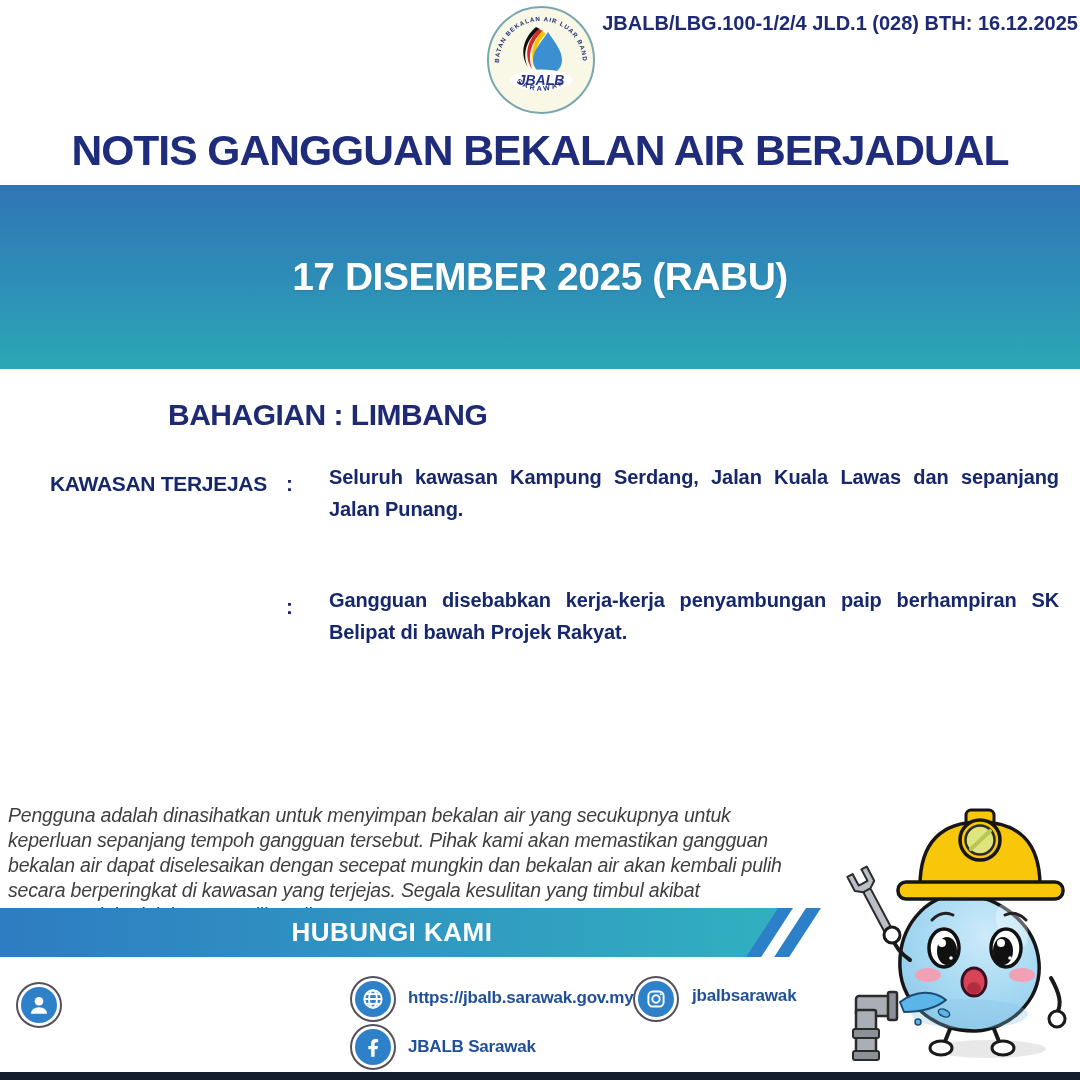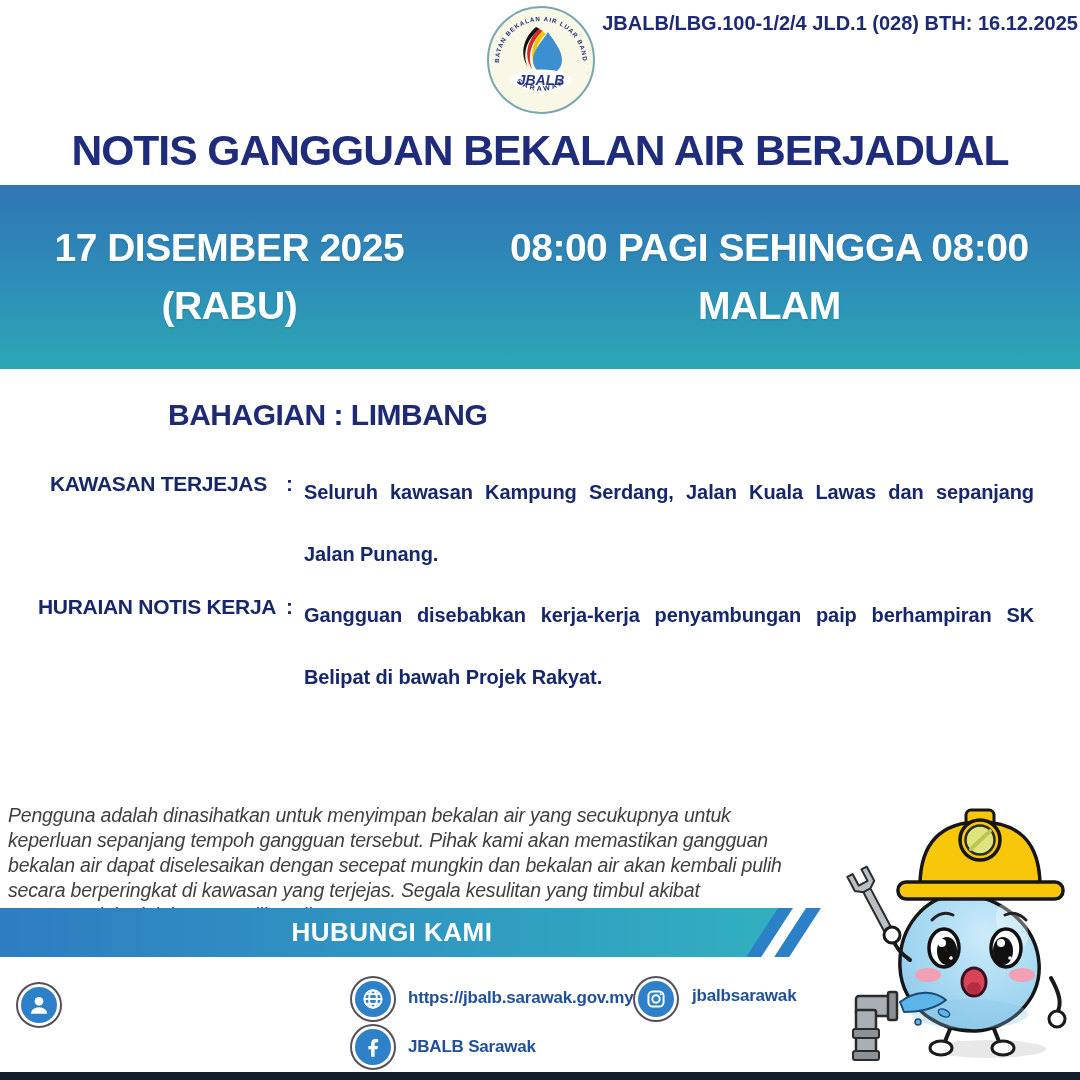--- a/index.html
+++ b/index.html
@@ -26,22 +26,22 @@
     color:#ffffff;font-weight:800;font-size:39px;line-height:58px;text-align:center;
     text-shadow:0 1px 2px rgba(0,0,0,.15);letter-spacing:-.5px;
   }
   
   .region-bahagian{position:absolute;left:168px;top:398px;font-size:30px;font-weight:800;color:#1e2b74;letter-spacing:-.5px;}
   .region-daerah{position:absolute;left:582px;top:398px;font-size:30px;font-weight:800;color:#1e2b74;letter-spacing:-.5px;}
   
   .detail-label{position:absolute;left:38px;width:240px;font-size:21px;font-weight:700;color:#16276b;letter-spacing:-.3px;}
   .detail-colon{position:absolute;left:286px;font-size:21px;font-weight:700;color:#16276b;}
   .detail-text{
-    position:absolute;left:304px;width:730px;font-size:20px;font-weight:700;color:#16276b;
-    line-height:62px;text-align:justify;letter-spacing:-.1px;
+    position:absolute;left:329px;width:730px;font-size:20px;font-weight:700;color:#16276b;
+    line-height:32px;text-align:justify;letter-spacing:-.1px;
   }
   .detail-text p{margin:0;}
   
   .advisory{
     position:absolute;left:8px;top:803px;width:780px;
     font-size:19.5px;font-style:italic;color:#3f3f3f;line-height:25px;letter-spacing:-.2px;
   }
   
   .contact-banner{
     position:absolute;left:0;top:908px;width:784px;height:49px;
@@ -100,30 +100,28 @@
       <text font-size="7" font-weight="700" fill="#1e2b74" letter-spacing="2.5">
         <textPath href="#arcBot" startOffset="50%" text-anchor="middle">SARAWAK</textPath>
       </text>
     </svg>
   </div>
 
   <div class="main-title">NOTIS GANGGUAN BEKALAN AIR BERJADUAL</div>
 
   <div class="date-banner">
     <div>17 DISEMBER 2025 (RABU)</div>
-    <div>08:00 PAGI SEHINGGA 08:00 MALAM</div>
   </div>
 
   <div class="region-bahagian">BAHAGIAN : LIMBANG</div>
 
   <div class="detail-label" style="top:472px;margin-left:12px;">KAWASAN TERJEJAS</div>
   <div class="detail-colon" style="top:472px;">:</div>
   <div class="detail-text" style="top:461px;">Seluruh kawasan Kampung Serdang, Jalan Kuala Lawas dan sepanjang Jalan Punang.</div>
 
-  <div class="detail-label" style="top:595px;">HURAIAN NOTIS KERJA</div>
   <div class="detail-colon" style="top:595px;">:</div>
   <div class="detail-text" style="top:584px;">
     <p>Gangguan disebabkan kerja-kerja penyambungan paip berhampiran SK Belipat di bawah Projek Rakyat.</p>
   </div>
 
   <div class="advisory">Pengguna adalah dinasihatkan untuk menyimpan bekalan air yang secukupnya untuk keperluan sepanjang tempoh gangguan tersebut. Pihak kami akan memastikan gangguan bekalan air dapat diselesaikan dengan secepat mungkin dan bekalan air akan kembali pulih secara berperingkat di kawasan yang terjejas. Segala kesulitan yang timbul akibat gangguan ini adalah sangat dikesali.</div>
 
   <div class="contact-banner">
     <span class="contact-banner-title">HUBUNGI KAMI</span>
   </div>

